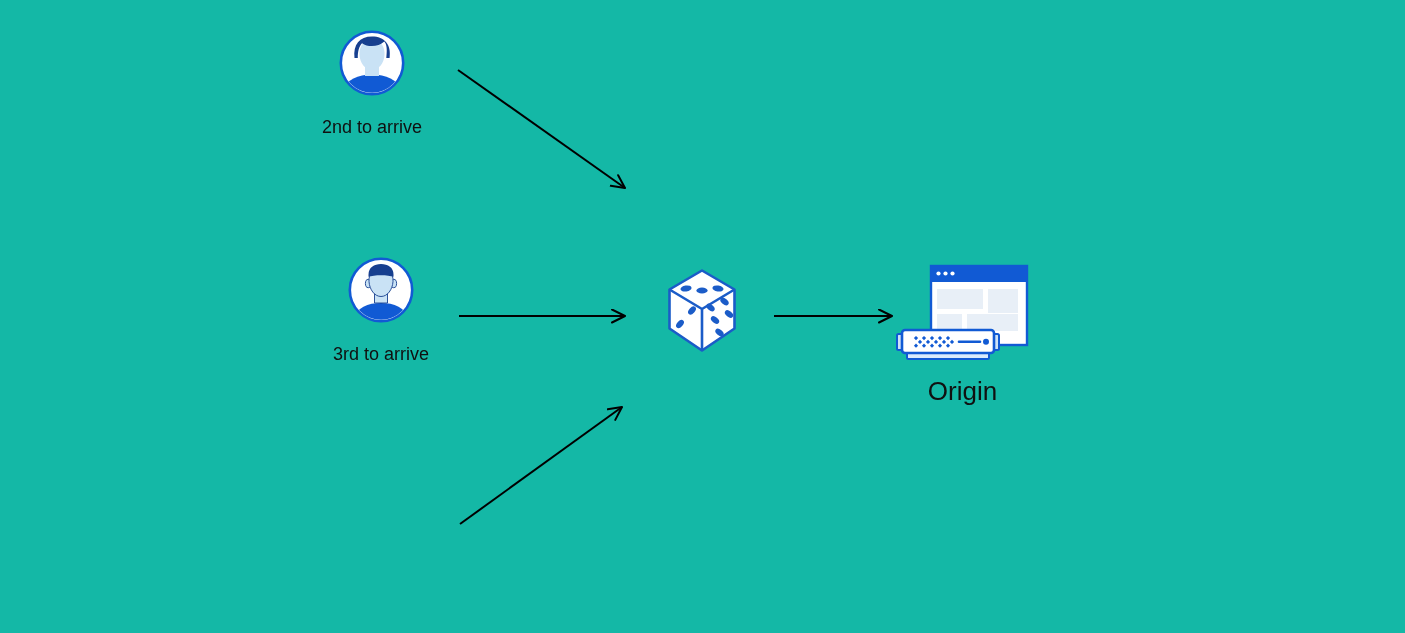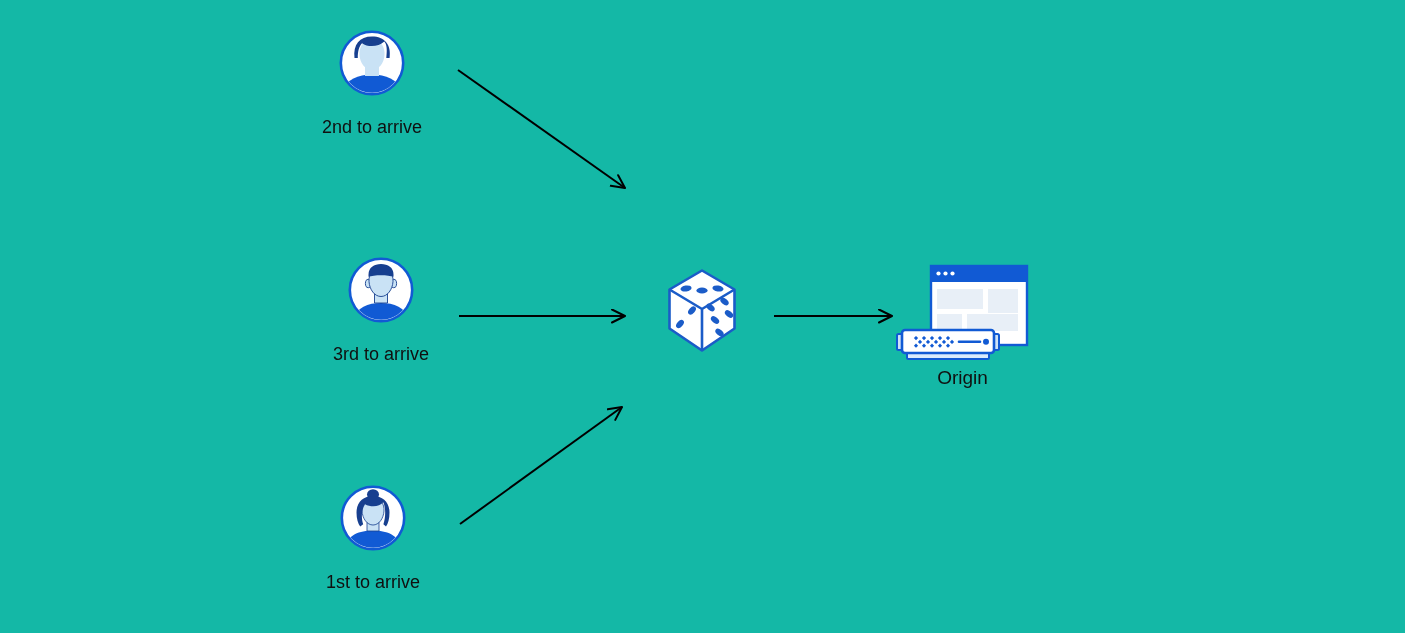--- a/index.html
+++ b/index.html
@@ -6,21 +6,21 @@
   .canvas{
     position:relative;width:1405px;height:633px;background:#14b8a6;
     font-family:"Liberation Sans",sans-serif;color:#101010;overflow:hidden;text-decoration:underline;
   }
   .arrows{position:absolute;left:0;top:0;width:1405px;height:633px;pointer-events:none;}
   .node{position:absolute;display:flex;flex-direction:column;align-items:center;gap:20px;width:140px;}
   .node-label{font-size:18px;line-height:22px;color:#101010;white-space:nowrap;text-align:center;}
   .avatar{width:66px;height:66px;display:block;}
   .dice-wrap{position:absolute;left:667px;top:268px;width:70px;height:85px;}
   .origin-node{position:absolute;left:895px;top:262px;width:135px;display:flex;flex-direction:column;align-items:center;}
-  .origin-label{font-size:19px;line-height:22px;color:#101010;white-space:nowrap;text-align:center;}
+  .origin-label{font-size:26px;line-height:22px;margin-top:13px;color:#101010;white-space:nowrap;text-align:center;}
 </style>
 </head>
 <body>
 
 <div class="canvas">
 
   <svg class="arrows" width="1405" height="633" viewBox="0 0 1405 633">
     <defs>
       <marker id="ah" markerWidth="18" markerHeight="18" refX="14" refY="7.5" orient="auto" markerUnits="userSpaceOnUse">
         <path d="M1,1 L14,7.5 L1,14" fill="none" stroke="#000" stroke-width="2" stroke-linecap="round" stroke-linejoin="round"></path>
@@ -65,38 +65,20 @@
         <path d="M26.5,32 h13 v14 h-13 z" fill="#c9e2f5" stroke="#173f8f" stroke-width="0.9"></path>
         <ellipse cx="20.3" cy="26.5" rx="2.9" ry="4.2" fill="#c9e2f5" stroke="#173f8f" stroke-width="0.9"></ellipse>
         <ellipse cx="45.7" cy="26.5" rx="2.9" ry="4.2" fill="#c9e2f5" stroke="#173f8f" stroke-width="0.9"></ellipse>
         <path d="M33,11 C41,11 45.5,17 45,24.5 C44.5,32.5 39.5,39.5 33,39.5 C26.5,39.5 21.5,32.5 21,24.5 C20.5,17 25,11 33,11 Z" fill="#c9e2f5" stroke="#173f8f" stroke-width="0.9"></path>
         <path d="M20.5,17.5 C20.5,10.5 26,7 33,7 C40,7 45.5,10.5 45.5,17.5 L45.5,19.8 C40.5,17.6 25.5,17.6 20.5,19.8 Z" fill="#173f8f"></path>
       </g>
     </svg>
     <div class="node-label">3rd to arrive</div>
   </div>
 
-  <div class="node" style="left:303px;top:485px;">
-    <svg class="avatar" viewBox="0 0 66 66">
-      <defs>
-          <clipPath id="c3">
-            <circle cx="33" cy="33" r="29.8"></circle>
-          </clipPath>
-        </defs>
-      <circle cx="33" cy="33" r="31.2" fill="#fff" stroke="#115ad4" stroke-width="2.6"></circle>
-      <g clip-path="url(#c3)">
-        <path d="M3,66 C6,50.5 18.5,45.5 33,45.5 C47.5,45.5 60,50.5 63,66 Z" fill="#115ad4"></path>
-        <path d="M27,33 h12 v13 h-12 z" fill="#c9e2f5" stroke="#173f8f" stroke-width="0.8"></path>
-        <ellipse cx="33" cy="9.5" rx="6" ry="5.2" fill="#173f8f"></ellipse>
-        <path d="M33,13 C40.5,13 44.5,19 44,26 C43.5,33.5 39,40 33,40 C27,40 22.5,33.5 22,26 C21.5,19 25.5,13 33,13 Z" fill="#c9e2f5" stroke="#173f8f" stroke-width="0.8"></path>
-        <path d="M33,11 C23,11 16.5,17.5 16.5,27.5 C16.5,34 18,38.5 20.2,41.5 L23.2,39.2 C21,33 21.5,24.5 25,19.2 C31,22.5 39.5,22 43.2,17.2 C45.8,22 45.8,32.5 43.4,39.2 L46,41.5 C48.2,38.5 49.5,34 49.5,27.5 C49.5,17.5 43,11 33,11 Z" fill="#173f8f"></path>
-      </g>
-    </svg>
-    <div class="node-label">1st to arrive</div>
-  </div>
 
   <div class="dice-wrap">
     <svg width="70" height="85" viewBox="0 0 70 85">
       <g stroke="#1b5cc8" stroke-width="2.6" stroke-linejoin="round" fill="#fff">
         <path d="M35,2.5 L67.5,21.5 L67.5,60.5 L35,82.5 L2.5,60.5 L2.5,21.5 Z"></path>
         <path d="M2.5,21.5 L35,41 L67.5,21.5 M35,41 L35,82.5" fill="none"></path>
       </g>
       <g fill="#1b5cc8">
         <ellipse cx="19" cy="20.5" rx="5.6" ry="3" transform="rotate(-8 19 20.5)"></ellipse>
         <ellipse cx="35" cy="22.5" rx="5.6" ry="3"></ellipse>

